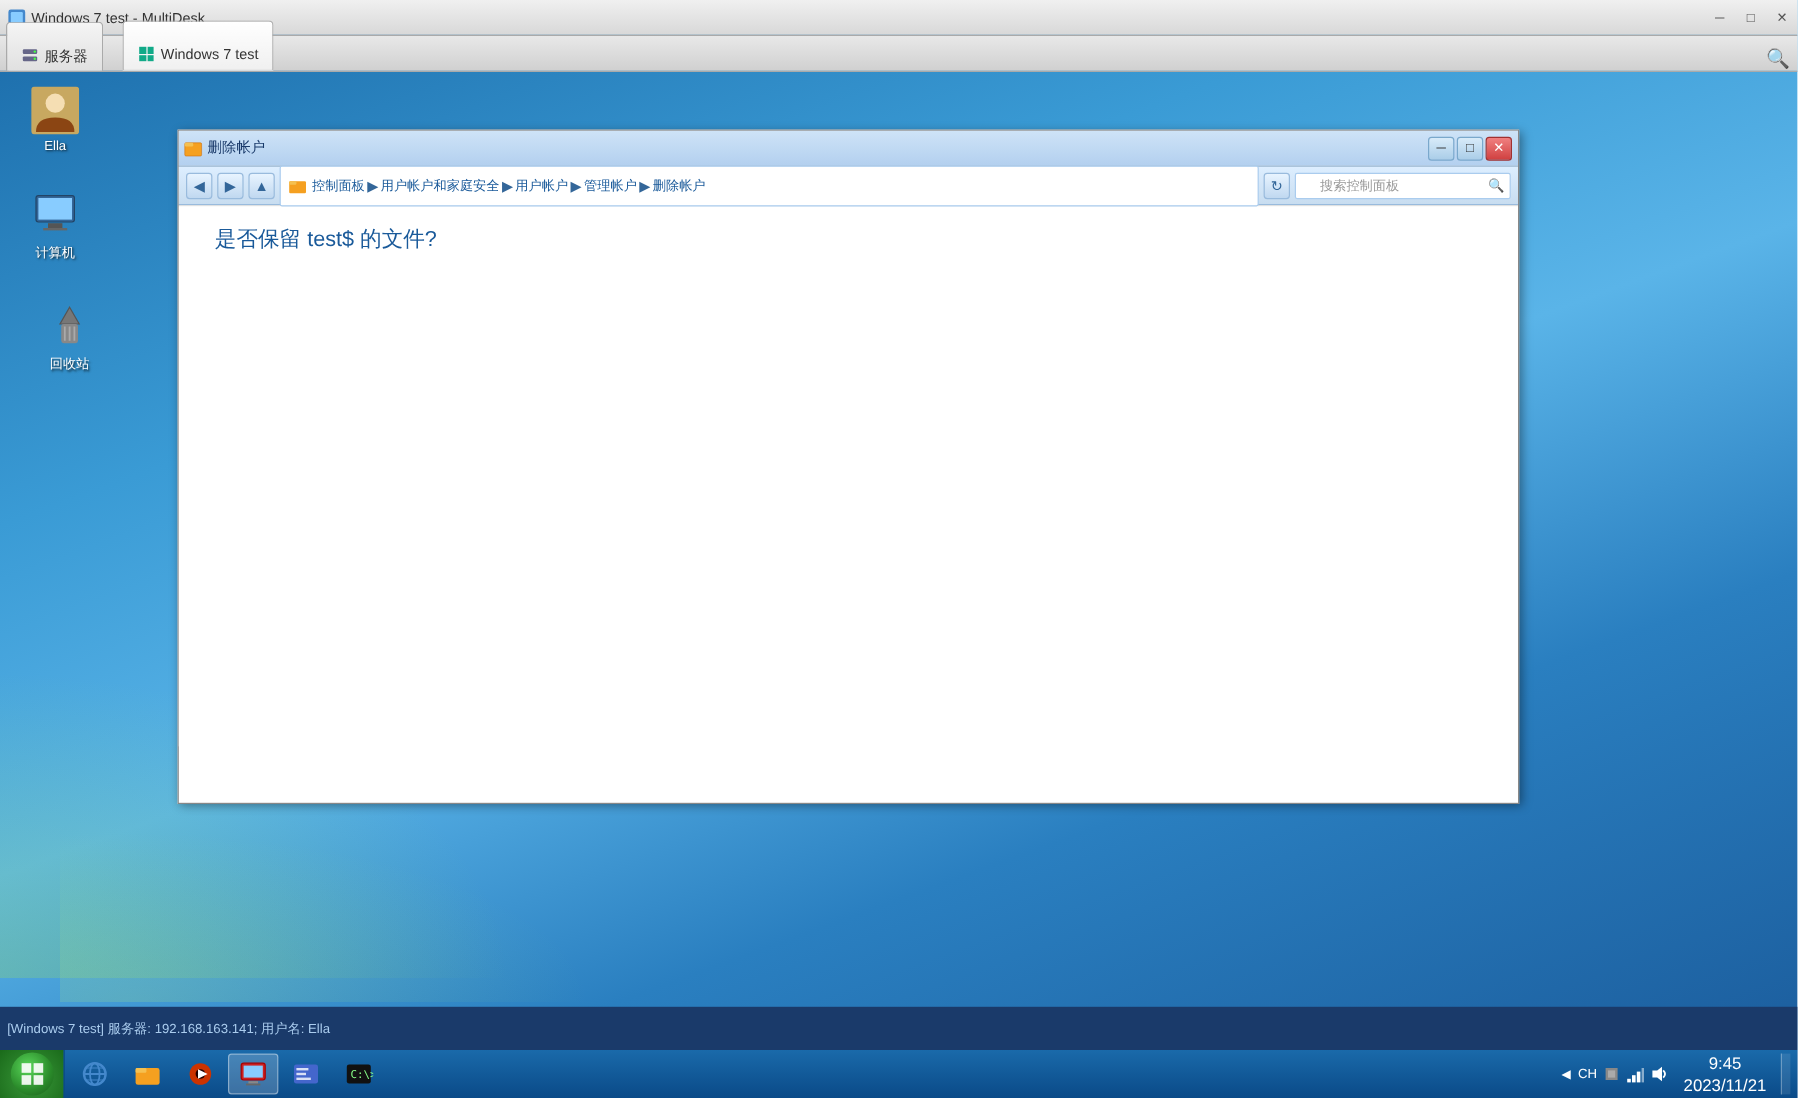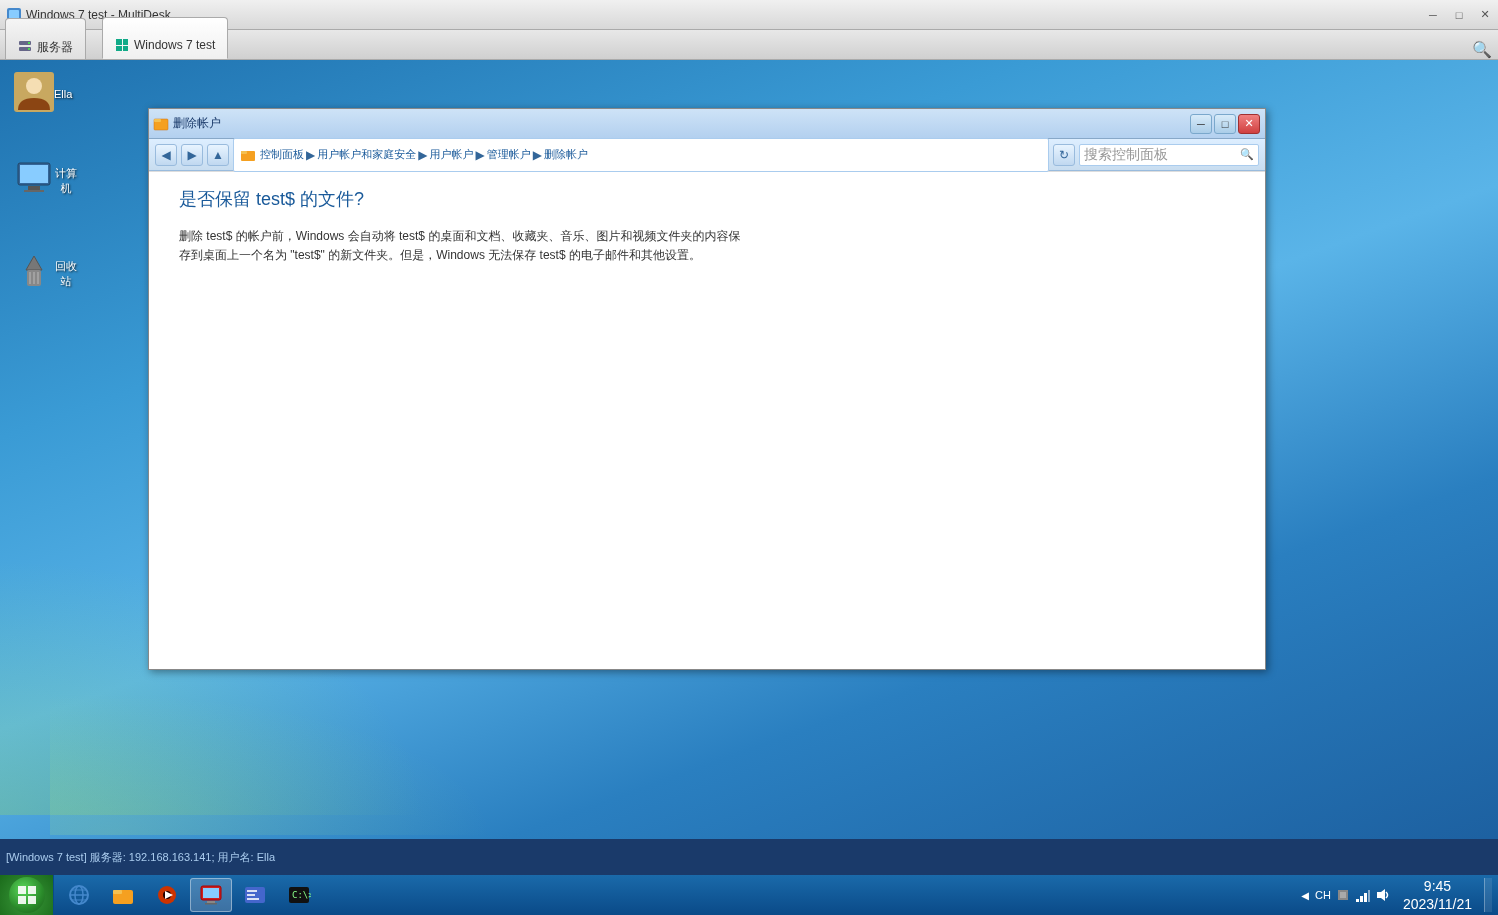--- a/index.html
+++ b/index.html
@@ -134,21 +134,21 @@
       margin-right: 6px;
       font-size: 16px;
       color: #555;
       cursor: pointer;
     }
 
     
     .desktop-icon {
       position: absolute;
       display: flex;
-      flex-direction: row;
+      flex-direction: column;
       align-items: center;
       width: 72px;
       cursor: pointer;
       padding: 4px;
     }
 
     .desktop-icon .icon-img {
       width: 40px;
       height: 40px;
       margin-bottom: 4px;
@@ -514,21 +514,21 @@
       <svg width="40" height="40" viewBox="0 0 40 40">
         <rect x="4" y="4" width="32" height="22" rx="2" fill="#336699" stroke="#224466" stroke-width="1"></rect>
         <rect x="6" y="6" width="28" height="18" fill="#88ccff"></rect>
         <rect x="14" y="27" width="12" height="4" fill="#555"></rect>
         <rect x="10" y="31" width="20" height="2" fill="#666"></rect>
       </svg>
     </div>
     <span class="icon-label">计算机</span>
   </div>
 
-  <div class="desktop-icon" style="top: 248px; left: 10px;">
+  <div class="desktop-icon" style="top: 248px; left: 22px;">
     <div class="icon-img">
       <svg width="40" height="40" viewBox="0 0 40 40">
         <polygon points="20,4 28,18 12,18" fill="#777" stroke="#555" stroke-width="1"></polygon>
         <rect x="13" y="18" width="14" height="16" rx="2" fill="#888"></rect>
         <line x1="16" y1="20" x2="16" y2="32" stroke="#aaa" stroke-width="1.5"></line>
         <line x1="20" y1="20" x2="20" y2="32" stroke="#aaa" stroke-width="1.5"></line>
         <line x1="24" y1="20" x2="24" y2="32" stroke="#aaa" stroke-width="1.5"></line>
       </svg>
     </div>
     <span class="icon-label">回收站</span>
@@ -561,33 +561,29 @@
         <span class="path-part">用户帐户和家庭安全</span>
         <span class="path-separator">▶</span>
         <span class="path-part">用户帐户</span>
         <span class="path-separator">▶</span>
         <span class="path-part">管理帐户</span>
         <span class="path-separator">▶</span>
         <span class="path-part">删除帐户</span>
       </div>
       <div class="addr-btn">↻</div>
       <div id="search-box">
-        <span style="flex:1; font-size:14px; color:#999;">搜索控制面板</span>
+        <span style="flex:1; font-size:11px; color:#999;margin-left:16px;">搜索控制面板</span>
         <span>🔍</span>
       </div>
     </div>
 
     <div id="content-separator"></div>
 
     <div id="explorer-content">
       <h2 id="page-heading">是否保留 test$ 的文件?</h2>
-      <div id="page-description">
-        <span>删除 test$ 的帐户前，Windows 会自动将 test$ 的桌面和文档、收藏夹、音乐、图片和视频文件夹的内容保</span><br>
-        <span>存到桌面上一个名为 "test$" 的新文件夹。但是，Windows 无法保存 test$ 的电子邮件和其他设置。</span>
-      </div>
     </div>
   </div>
 
   <div id="status-bar">
     <span id="status-text">[Windows 7 test] 服务器: 192.168.163.141; 用户名: Ella</span>
   </div>
 
   <div id="taskbar">
     <div id="start-button">
       <div id="start-orb">

